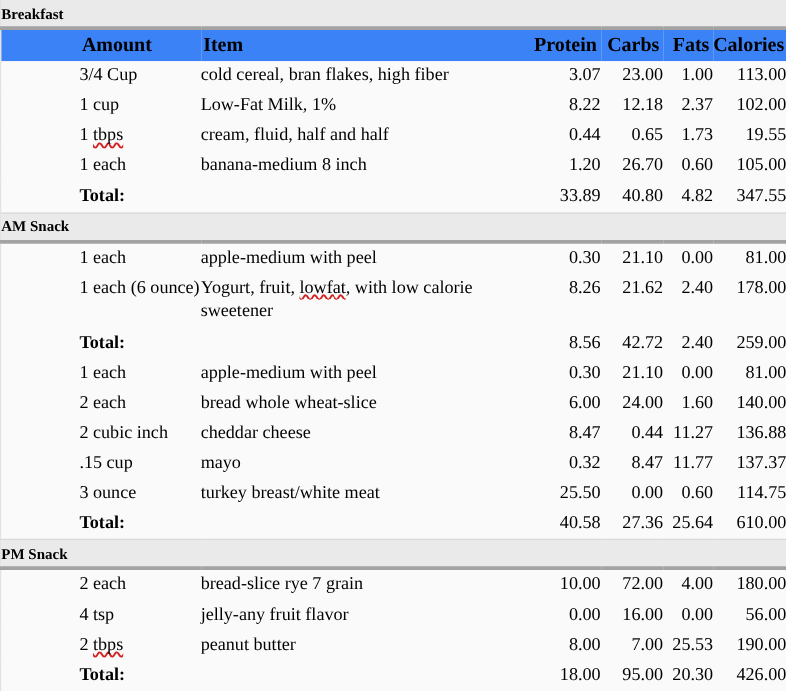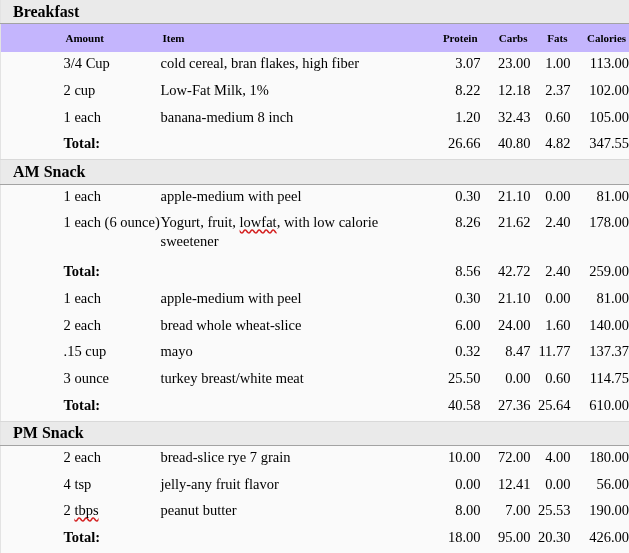--- a/index.html
+++ b/index.html
@@ -31,37 +31,37 @@
   col.c-prot   { width: 57px; }
   col.c-carb   { width: 50px; }
   col.c-fat    { width: 40px; }
   col.c-cal    { width: 59px; }
 
   
   tr.section-header > th {
     background: #eaeaea;
     font-weight: bold;
     text-align: left;
-    padding: 2px 0 2px 12px;
-    font-size: 16px;
+    padding: 2px 0 2px 0;
+    font-size: 12px;
     line-height: 16px;
     border-top: 1px solid #d9d9d9;
-    border-bottom: 1px solid #a3a3a3;
+    border-bottom: 3px solid #a3a3a3;
   }
   tr.section-header.first > th {
     border-top: none;
   }
 
   
   tr.column-header > th {
-    background: #c4b5fd;
+    background: #3b82f6;
     font-weight: bold;
     padding: 3px 0 3px 0;
     line-height: 18px;
-    font-size: 11px;
+    font-size: 16px;
   }
   tr.column-header > th.h-amount { text-align: left; padding-left: 2px; }
   tr.column-header > th.h-item   { text-align: left; padding-left: 2px; }
   tr.column-header > th.h-num    { text-align: right; padding-right: 3px; }
 
   
   tr.data-row > td,
   tr.total-row > td {
     background: #fafafa;
     padding: 2px 0 2px 0;
@@ -110,41 +110,50 @@
         <td></td>
         <td class="cell-amount">3/4 Cup</td>
         <td class="cell-item">cold cereal, bran flakes, high fiber</td>
         <td class="cell-num">3.07</td>
         <td class="cell-num">23.00</td>
         <td class="cell-num">1.00</td>
         <td class="cell-num">113.00</td>
       </tr>
       <tr class="data-row">
         <td></td>
-        <td class="cell-amount">2 cup</td>
+        <td class="cell-amount">1 cup</td>
         <td class="cell-item">Low-Fat Milk, 1%</td>
         <td class="cell-num">8.22</td>
         <td class="cell-num">12.18</td>
         <td class="cell-num">2.37</td>
         <td class="cell-num">102.00</td>
       </tr>
       <tr class="data-row">
         <td></td>
+        <td class="cell-amount"><span>1 <span class="spellcheck">tbps</span></span></td>
+        <td class="cell-item">cream, fluid, half and half</td>
+        <td class="cell-num">0.44</td>
+        <td class="cell-num">0.65</td>
+        <td class="cell-num">1.73</td>
+        <td class="cell-num">19.55</td>
+      </tr>
+      <tr class="data-row">
+        <td></td>
         <td class="cell-amount">1 each</td>
         <td class="cell-item">banana-medium 8 inch</td>
         <td class="cell-num">1.20</td>
-        <td class="cell-num">32.43</td>
+        <td class="cell-num">26.70</td>
         <td class="cell-num">0.60</td>
         <td class="cell-num">105.00</td>
       </tr>
       <tr class="total-row">
         <td></td>
         <td class="cell-amount">Total:</td>
         <td class="cell-item"></td>
-        <td class="cell-num">26.66</td>
+        <td class="cell-num">33.89</td>
         <td class="cell-num">40.80</td>
         <td class="cell-num">4.82</td>
         <td class="cell-num">347.55</td>
       </tr>
       <tr class="section-header">
         <th colspan="7">AM Snack</th>
       </tr>
       <tr class="data-row">
         <td></td>
         <td class="cell-amount">1 each</td>
@@ -185,20 +194,29 @@
         <td></td>
         <td class="cell-amount">2 each</td>
         <td class="cell-item">bread whole wheat-slice</td>
         <td class="cell-num">6.00</td>
         <td class="cell-num">24.00</td>
         <td class="cell-num">1.60</td>
         <td class="cell-num">140.00</td>
       </tr>
       <tr class="data-row">
         <td></td>
+        <td class="cell-amount">2 cubic inch</td>
+        <td class="cell-item">cheddar cheese</td>
+        <td class="cell-num">8.47</td>
+        <td class="cell-num">0.44</td>
+        <td class="cell-num">11.27</td>
+        <td class="cell-num">136.88</td>
+      </tr>
+      <tr class="data-row">
+        <td></td>
         <td class="cell-amount">.15 cup</td>
         <td class="cell-item">mayo</td>
         <td class="cell-num">0.32</td>
         <td class="cell-num">8.47</td>
         <td class="cell-num">11.77</td>
         <td class="cell-num">137.37</td>
       </tr>
       <tr class="data-row">
         <td></td>
         <td class="cell-amount">3 ounce</td>
@@ -227,21 +245,21 @@
         <td class="cell-num">10.00</td>
         <td class="cell-num">72.00</td>
         <td class="cell-num">4.00</td>
         <td class="cell-num">180.00</td>
       </tr>
       <tr class="data-row">
         <td></td>
         <td class="cell-amount">4 tsp</td>
         <td class="cell-item">jelly-any fruit flavor</td>
         <td class="cell-num">0.00</td>
-        <td class="cell-num">12.41</td>
+        <td class="cell-num">16.00</td>
         <td class="cell-num">0.00</td>
         <td class="cell-num">56.00</td>
       </tr>
       <tr class="data-row">
         <td></td>
         <td class="cell-amount"><span>2 <span class="spellcheck">tbps</span></span></td>
         <td class="cell-item">peanut butter</td>
         <td class="cell-num">8.00</td>
         <td class="cell-num">7.00</td>
         <td class="cell-num">25.53</td>

